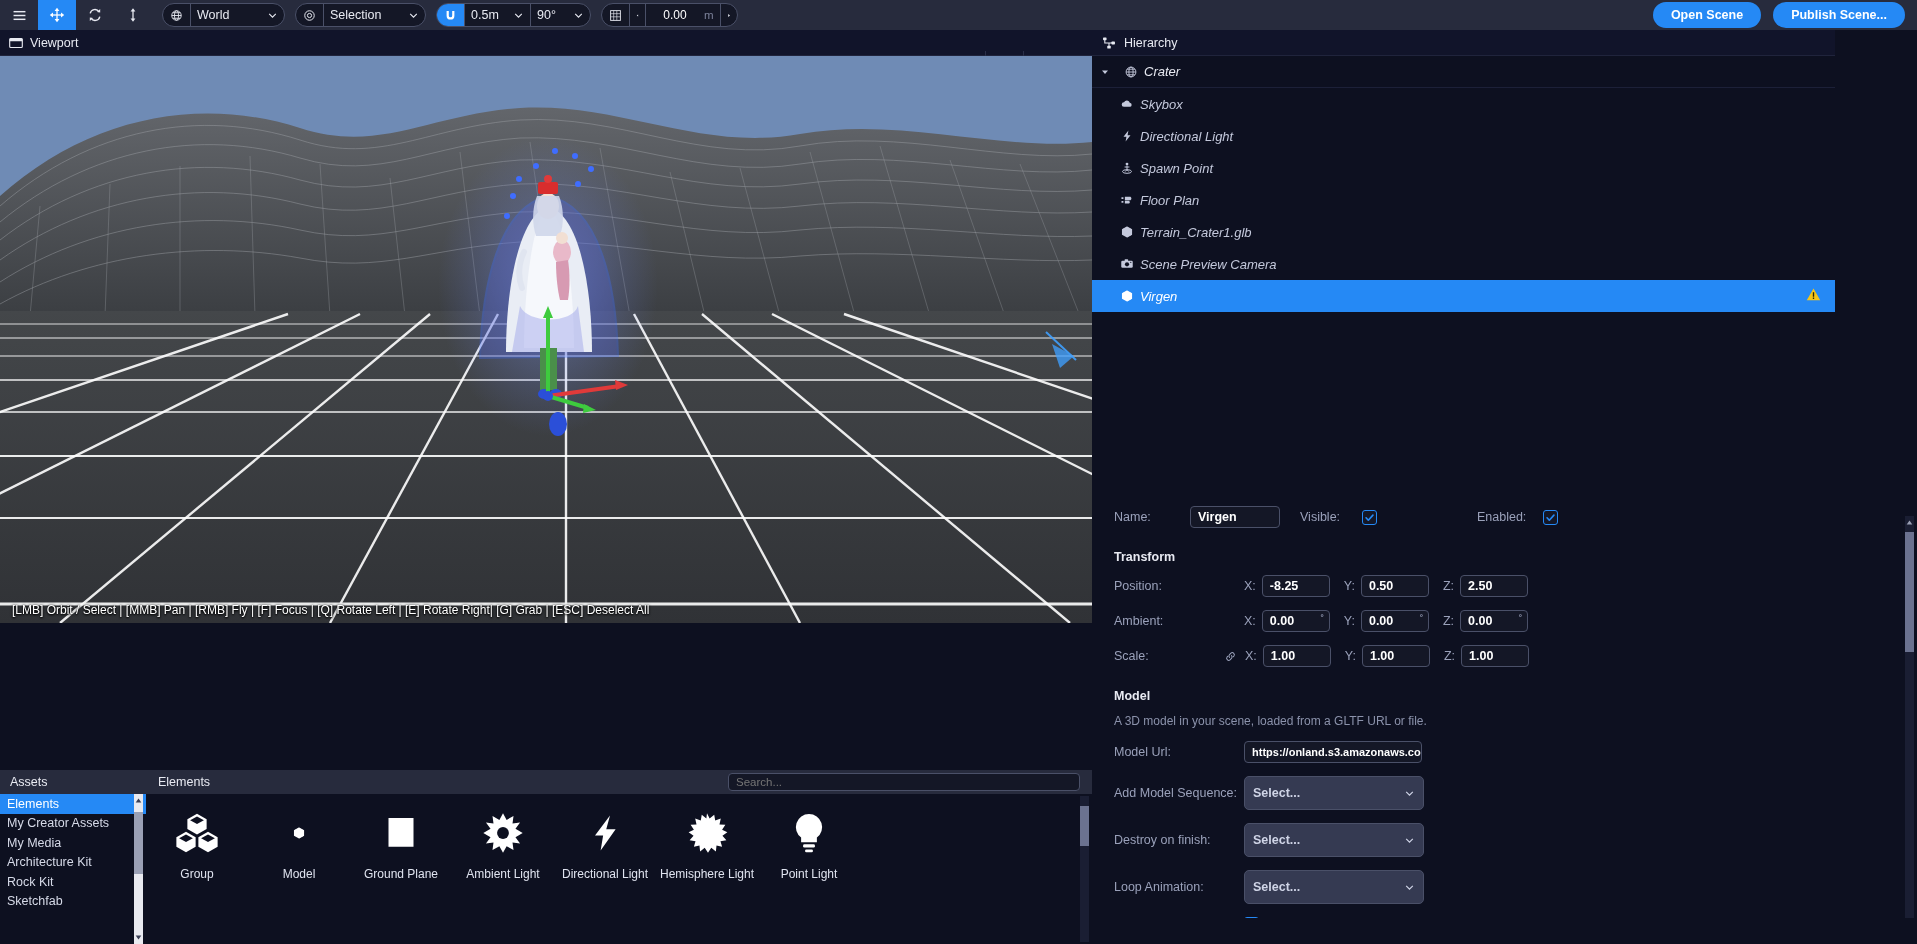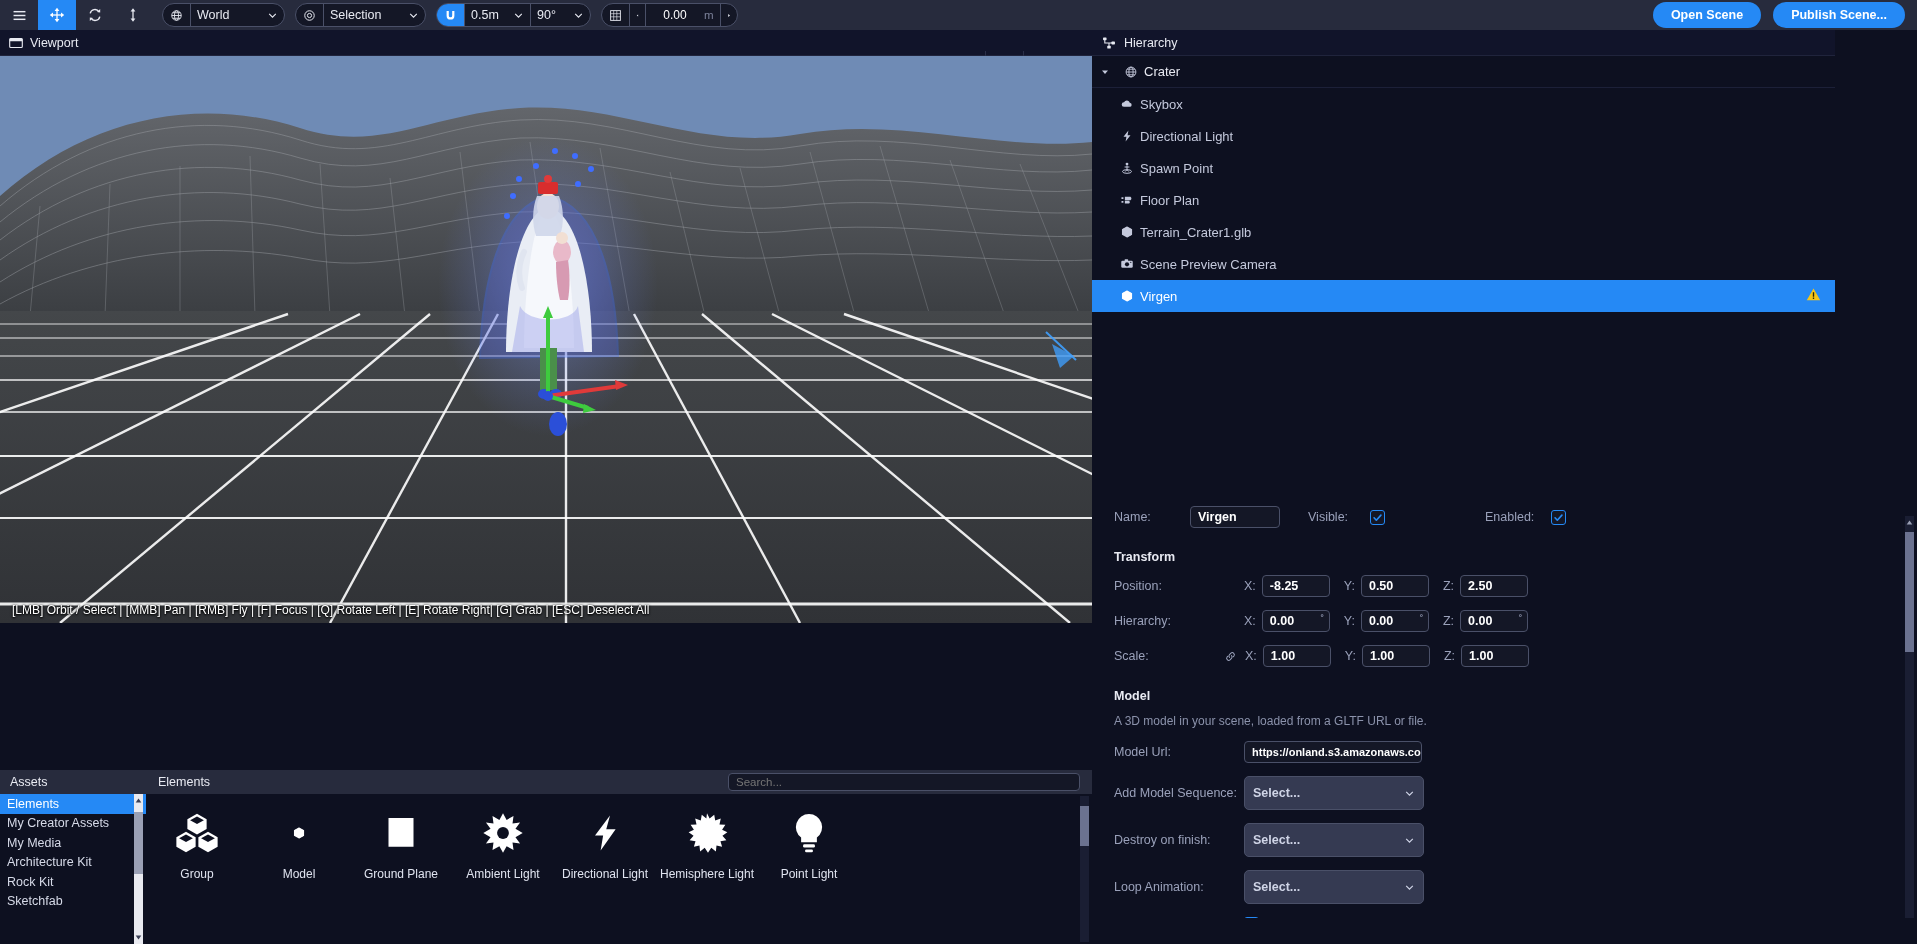--- a/index.html
+++ b/index.html
@@ -81,21 +81,21 @@
   
   .panel-header {
     display: flex; align-items: center; gap: 8px; height: 26px;
     padding-left: 10px; background: #11142a; font-size: 12.5px;
     border-bottom: 1px solid #20243c;
   }
   .hierarchy {
     position: absolute; left: 1092px; top: 30px; width: 743px; height: 450px;
     background: #0d1020;
   }
-  .h-list { position: relative; }
+  .h-list { position: relative; font-style: italic; }
   .h-row {
     display: flex; align-items: center; height: 32px; font-size: 13px;
     color: #c4c9dc; cursor: pointer; padding-right: 14px;
   }
   .h-row.root { border-bottom: 1px solid #1c2038; color: #e8eaf2; }
   .h-row.selected { background: #2589f5; color: #fff; }
   .h-caret { width: 26px; display: flex; align-items: center; justify-content: center; }
   .h-ico { width: 26px; display: flex; align-items: center; justify-content: center; flex: none; }
   .h-indent { width: 22px; flex: none; }
   .warn { margin-left: auto; font-size: 14px; }
@@ -614,21 +614,21 @@
     </div>
   </div>
 
   <div class="properties">
 
     <div class="prop-body">
 
       <div class="prow" style="margin-top:4px;">
         <span class="plabel" style="width:76px;">Name:</span>
         <div class="inp name">Virgen</div>
-        <span class="plabel" style="margin-left:28px; width:62px;">Visible:</span>
+        <span class="plabel" style="margin-left:20px; width:62px;">Visible:</span>
         <div class="cb">
           <svg viewBox="0 0 16 16">
               <path d="M3 8.4 L6.3 12 L13 4.6" fill="none" stroke="#2589f5" stroke-width="2.4" stroke-linecap="round" stroke-linejoin="round"></path>
             </svg>
         </div>
         <span class="plabel" style="margin-left:100px; width:66px;">Enabled:</span>
         <div class="cb">
           <svg viewBox="0 0 16 16">
               <path d="M3 8.4 L6.3 12 L13 4.6" fill="none" stroke="#2589f5" stroke-width="2.4" stroke-linecap="round" stroke-linejoin="round"></path>
             </svg>
@@ -641,21 +641,21 @@
         <span class="plabel w">Position:</span>
         <span class="axl">X:</span>
         <div class="inp axis">-8.25</div>
         <span class="axl" style="margin-left:14px;">Y:</span>
         <div class="inp axis">0.50</div>
         <span class="axl" style="margin-left:14px;">Z:</span>
         <div class="inp axis">2.50</div>
       </div>
 
       <div class="prow">
-        <span class="plabel w">Hierarchy:</span>
+        <span class="plabel w">Ambient:</span>
         <span class="axl">X:</span>
         <div class="inp axis">
           <span>0.00</span>
           <span class="deg">°</span>
         </div>
         <span class="axl" style="margin-left:14px;">Y:</span>
         <div class="inp axis">
           <span>0.00</span>
           <span class="deg">°</span>
         </div>

